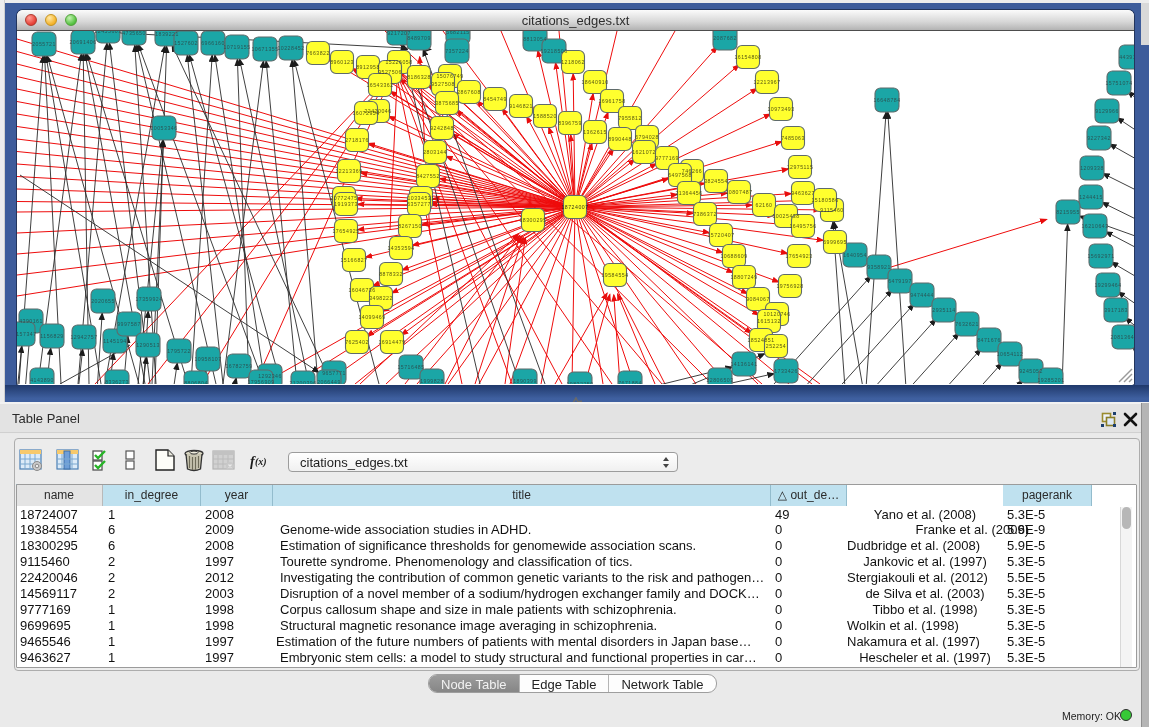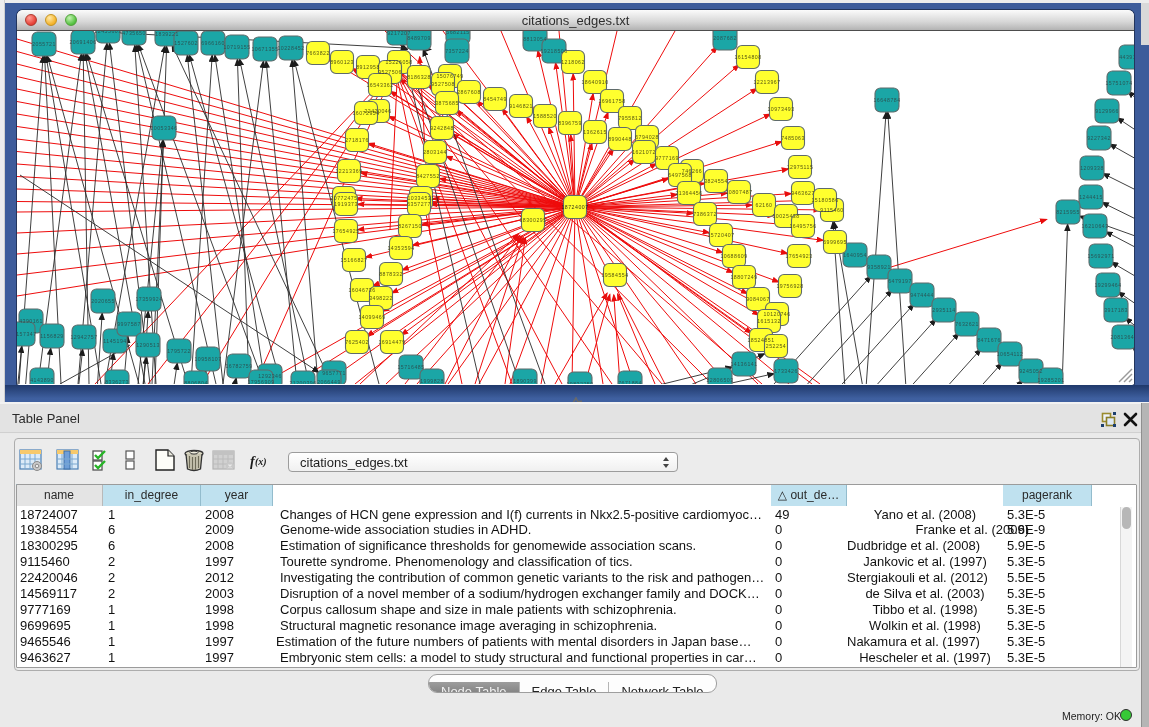--- a/index.html
+++ b/index.html
@@ -31,21 +31,21 @@
 #thead { position:absolute; left:16px; top:484px; width:1121px; height:22px; background:#fff; }
 .hc { position:absolute; top:0; height:22px; background:#bfe1ef; border-right:1px solid #93bccd;
   font-size:12px; color:#2b2b2b; text-align:center; line-height:21px; border-top:1px solid #93bccd; }
 #tbody { position:absolute; left:16px; top:506px; width:1121px; height:161px; background:#fff; overflow:hidden; }
 .trow { position:absolute; left:0; width:1121px; height:15.9px; font-size:13px; color:#111; }
 .trow span { position:absolute; top:0; white-space:nowrap; }
 #tblframe { position:absolute; left:16px; top:484px; width:1121px; height:184px; border:1px solid #9b9b9b; border-radius:1px; }
 #vscroll { position:absolute; left:1120px; top:507px; width:12px; height:160px; background:#f4f4f4; border-left:1px solid #d8d8d8; }
 #vthumb { position:absolute; left:1121.5px; top:507px; width:9px; height:22px; background:#b7b7b7; border-radius:5px; }
 #tabs { position:absolute; left:428px; top:674px; height:19px; display:flex; border:1px solid #9e9e9e; border-radius:9px; overflow:hidden; background:#fdfdfd; }
-.tab { font-size:13px; color:#222; padding:1px 12px 0 12px; line-height:17px;margin-top:7px; }
+.tab { font-size:13px; color:#222; padding:1px 12px 0 12px; line-height:17px; }
 .tab.sel { background:linear-gradient(#9d9d9d,#868686); color:#f2f2f2; }
 .tab + .tab { border-left:1px solid #b5b5b5; }
 #mem { position:absolute; left:1062px; top:710px; font-size:10.5px; color:#1e1e1e; }
 #memdot { position:absolute; left:1120px; top:709px; width:12px; height:12px; border-radius:50%;
   background:#36c936; border:1.5px solid #2e2e2e; }
 svg text { user-select:none; }
 </style></head>
 <body>
 <div id="bluframe"></div>
 <div id="topstrip"></div>
@@ -662,29 +662,29 @@
  <text x="236" y="16" font-family="Liberation Serif, serif" font-style="italic" font-weight="bold" font-size="10" fill="#1a1a1a">(x)</text>
 </svg>
 <div id="combo">citations_edges.txt
  <div class="cbarr" style="left:374px;top:4px;border-bottom:4.5px solid #444;"></div>
  <div class="cbarr" style="left:374px;top:11px;border-top:4.5px solid #444;"></div>
 </div>
 <div id="thead">
  <div class="hc" style="left:0px;width:87px;background:#e4e4e4;border-right:1px solid #b9b9b9">name</div>
  <div class="hc" style="left:87px;width:98px;">in_degree</div>
  <div class="hc" style="left:185px;width:72px;">year</div>
+ <div class="hc" style="left:257px;width:498px;">title</div>
  <div class="hc" style="left:755px;width:76px;">△ out_de…</div>
  <div class="hc" style="left:987px;width:89px;">pagerank</div>
 </div>
 <div id="tbody">
 <div class="trow" style="top:0.5px">
 <span style="left:4px">18724007</span>
       <span style="left:92px">1</span>
       <span style="left:189px">2008</span>
-      <span style="left:264px">Changes of HCN gene expression and I(f) currents in Nkx2.5-positive cardiomyoc…</span>
       <span style="left:759px">49</span>
       <span class="ctr" style="left:831px;width:156px;text-align:center">Yano et al. (2008)</span>
       <span style="left:991px">5.3E-5</span>
 </div>
 <div class="trow" style="top:16.4px">
 <span style="left:4px">19384554</span>
       <span style="left:92px">6</span>
       <span style="left:189px">2009</span>
       <span style="left:264px">Genome-wide association studies in ADHD.</span>
       <span style="left:759px">0</span>
@@ -735,21 +735,21 @@
       <span style="left:759px">0</span>
       <span class="ctr" style="left:831px;width:156px;text-align:center">Tibbo et al. (1998)</span>
       <span style="left:991px">5.3E-5</span>
 </div>
 <div class="trow" style="top:111.8px">
 <span style="left:4px">9699695</span>
       <span style="left:92px">1</span>
       <span style="left:189px">1998</span>
       <span style="left:264px">Structural magnetic resonance image averaging in schizophrenia.</span>
       <span style="left:759px">0</span>
-      <span class="ctr" style="left:831px;width:156px;text-align:center">Wolkin et al. (1998)</span>
+      <span class="ctr" style="left:831px;width:156px;">Wolkin et al. (1998)</span>
       <span style="left:991px">5.3E-5</span>
 </div>
 <div class="trow" style="top:127.7px">
 <span style="left:4px">9465546</span>
       <span style="left:92px">1</span>
       <span style="left:189px">1997</span>
       <span style="left:260px">Estimation of the future numbers of patients with mental disorders in Japan base…</span>
       <span style="left:759px">0</span>
       <span class="ctr" style="left:831px;width:156px;text-align:left">Nakamura et al. (1997)</span>
       <span style="left:991px">5.3E-5</span>

